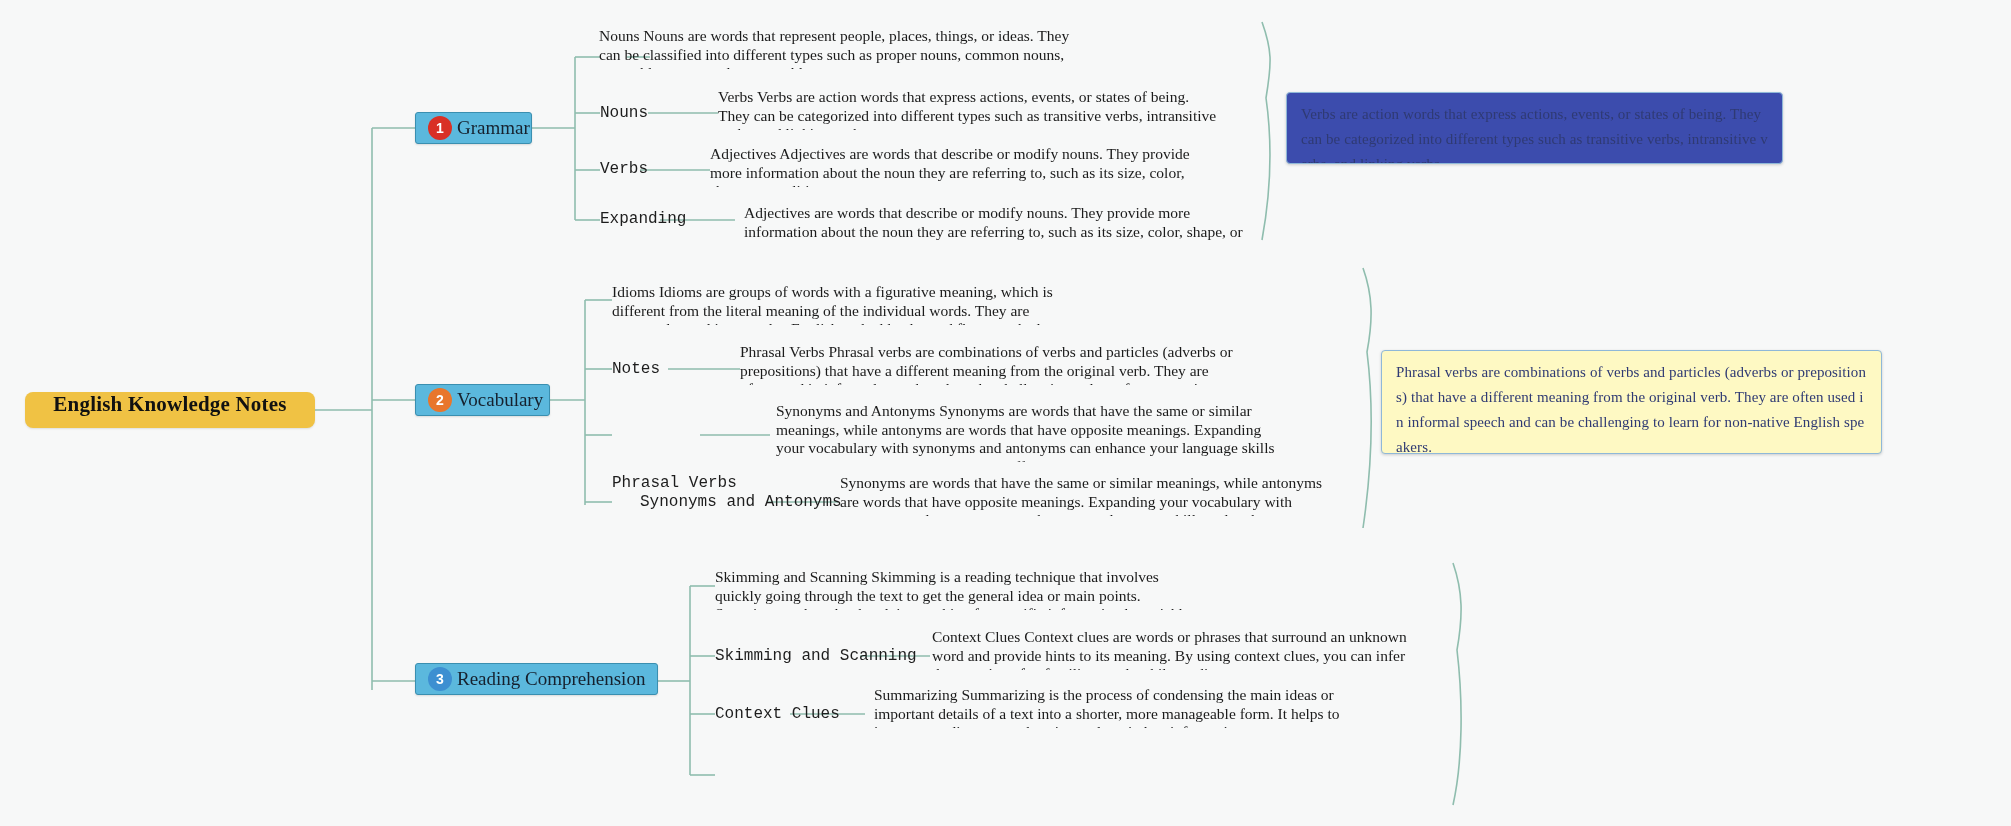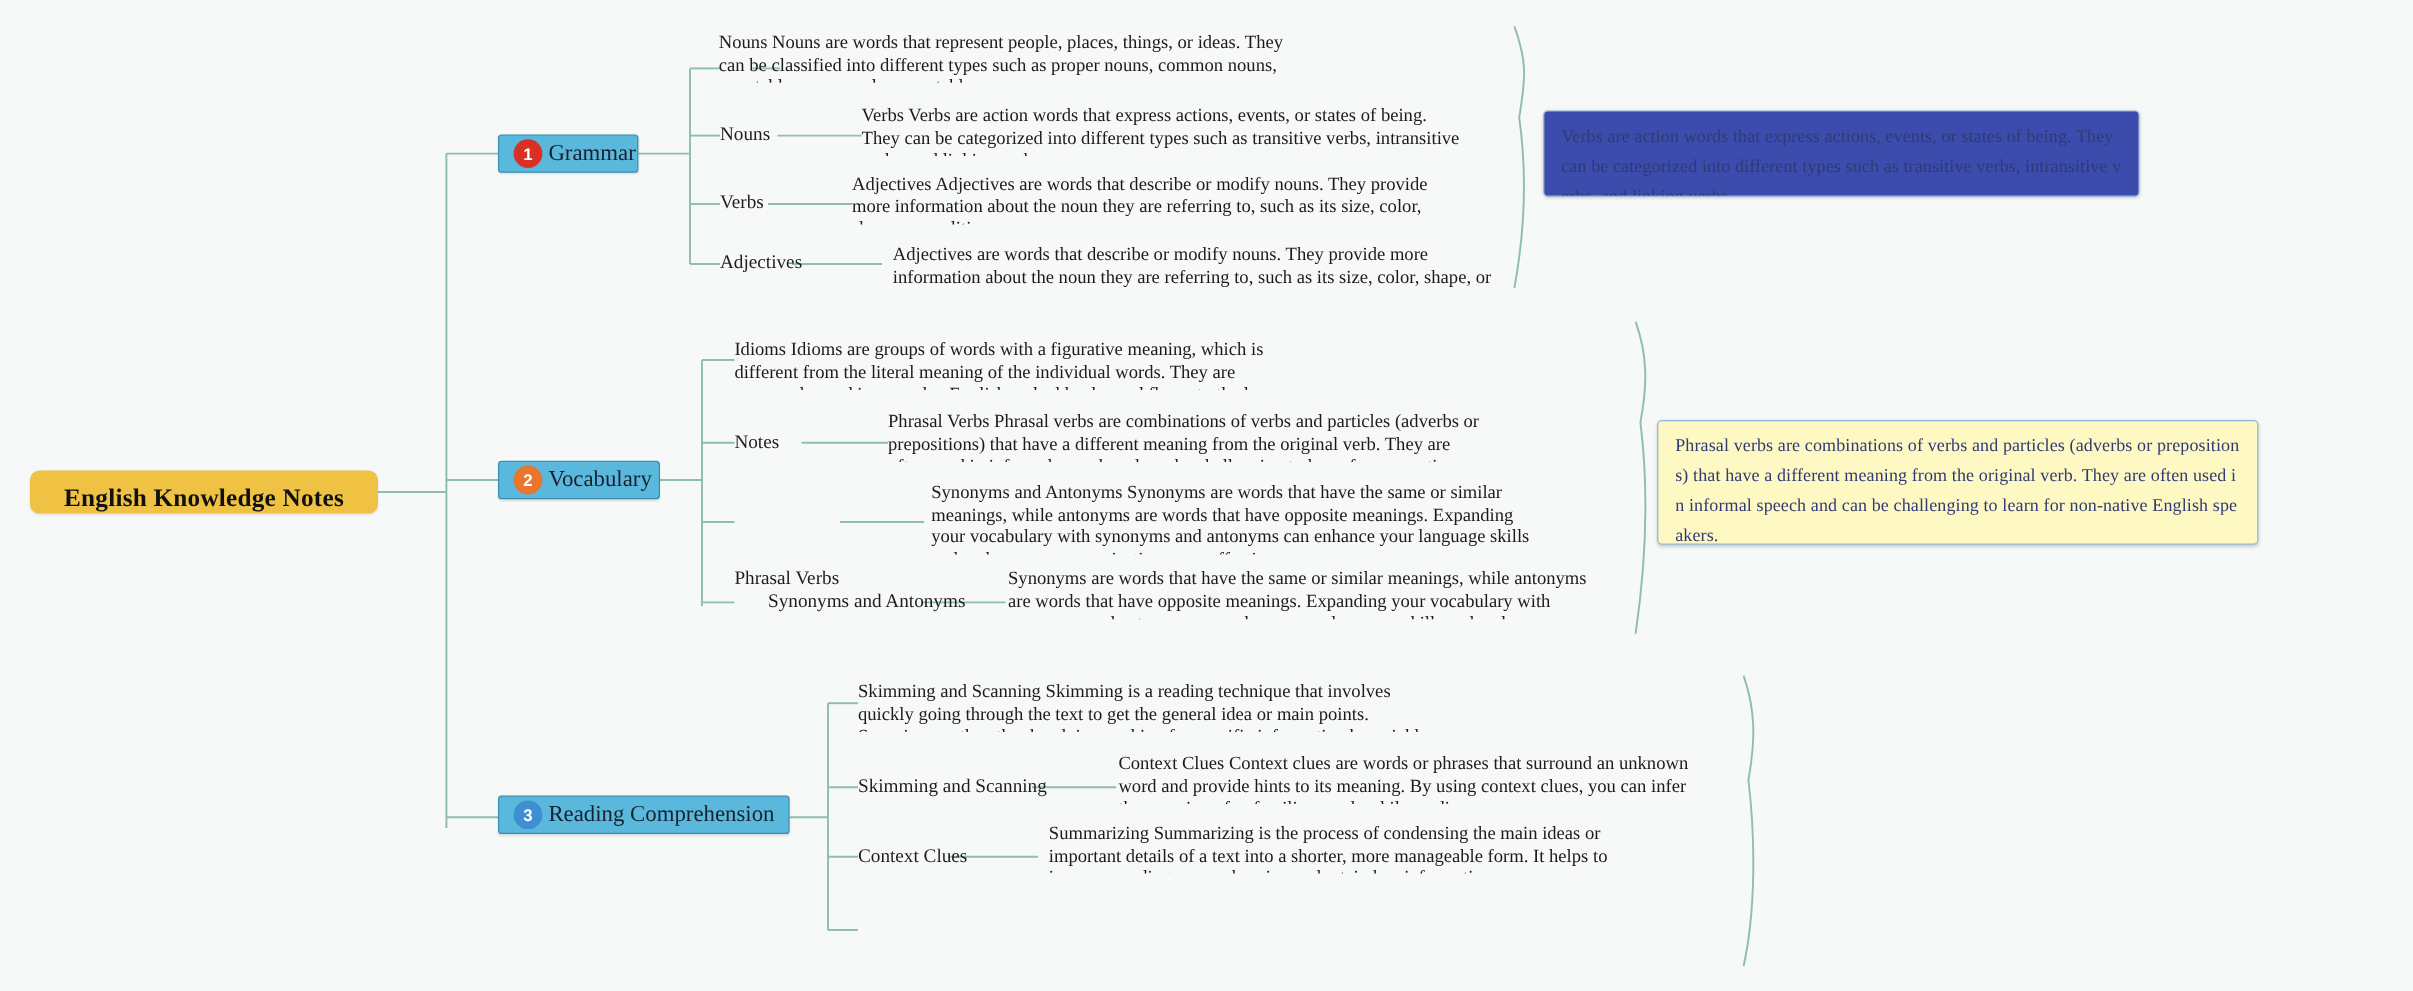--- a/index.html
+++ b/index.html
@@ -19,21 +19,21 @@
   
   #wires { position: absolute; left: 0; top: 0; width: 2011px; height: 826px; pointer-events: none; }
 
   
   .root-node {
     position: absolute;
     left: 25px; top: 392px;
     width: 290px; height: 36px;
     background: #f0c244;
     border-radius: 8px;
-    display: flex; align-items: flex-end; justify-content: center;
+    display: flex; align-items: flex-start; justify-content: center;
     font-weight: bold;
     font-size: 21px;
     letter-spacing: .2px;
     color: #111;
     box-shadow: 0 1px 2px rgba(0,0,0,.10);
   }
 
   
   .branch-node {
     position: absolute;
@@ -61,20 +61,21 @@
   #branch-1 { left: 415px; top: 112px; width: 117px; }
   #branch-2 { left: 415px; top: 384px; width: 135px; }
   #branch-3 { left: 415px; top: 663px; width: 243px; }
 
   
   .sub-label {
     position: absolute;
     font-size: 16px;
     color: #1d1d1d;
     white-space: nowrap;
+    font-family: Liberation Mono, monospace;
   }
 
   
   .para {
     position: absolute;
     font-size: 15.5px;
     line-height: 18.5px;
     color: #1b1b1b;
     overflow: hidden;
     text-align: left;
@@ -160,21 +161,21 @@
     <span>English Knowledge Notes</span>
   </div>
 
   <div class="branch-node" id="branch-1" style="background: rgb(91, 184, 221);">
     <span class="branch-badge" style="background: rgb(217, 48, 37);">1</span>
     <span class="branch-label">Grammar</span>
   </div>
 
   <div class="sub-label" style="left:600px; top:104px;">Nouns</div>
   <div class="sub-label" style="left:600px; top:160px;">Verbs</div>
-  <div class="sub-label" style="left:600px; top:210px;">Adjectives</div>
+  <div class="sub-label" style="left:600px; top:210px;">Expanding</div>
 
   <div class="para" style="left:599px; top:27px; width:480px; height:42px;">Nouns Nouns are words that represent people, places, things, or ideas. They can be classified into different types such as proper nouns, common nouns, countable nouns, and uncountable nouns.</div>
   <div class="para" style="left:718px; top:88px; width:503px; height:42px;">Verbs Verbs are action words that express actions, events, or states of being. They can be categorized into different types such as transitive verbs, intransitive verbs, and linking verbs.</div>
   <div class="para" style="left:710px; top:145px; width:500px; height:42px;">Adjectives Adjectives are words that describe or modify nouns. They provide more information about the noun they are referring to, such as its size, color, shape, or qualities.</div>
   <div class="para" style="left:744px; top:204px; width:500px; height:38px;">Adjectives are words that describe or modify nouns. They provide more information about the noun they are referring to, such as its size, color, shape, or qualities.</div>
 
   <div class="card" id="card-1" style="background: rgb(60, 76, 173);">
     <div class="card-text">Verbs are action words that express actions, events, or states of being. They can be categorized into different types such as transitive verbs, intransitive verbs, and linking verbs.</div>
   </div>
 

